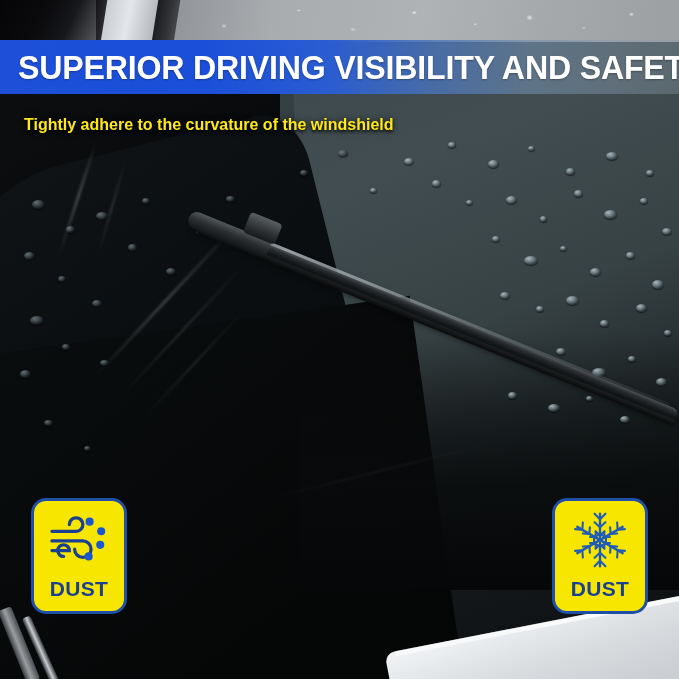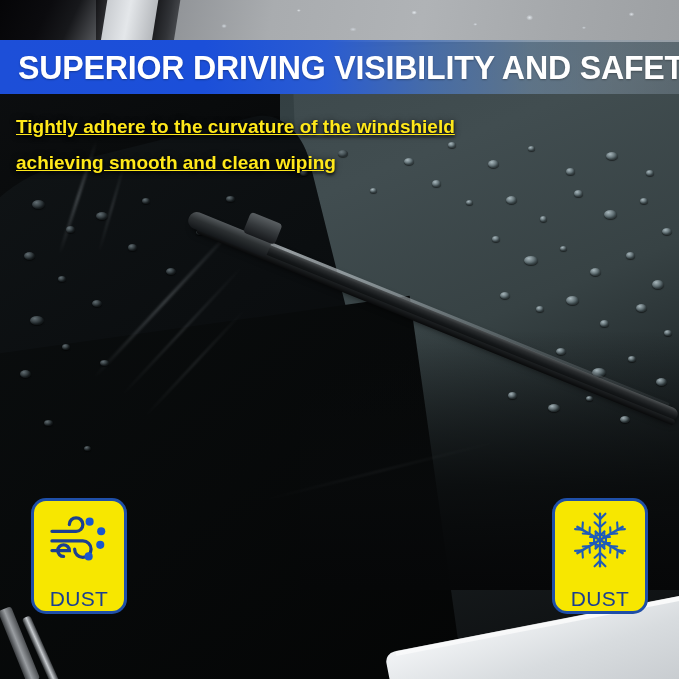--- a/index.html
+++ b/index.html
@@ -181,27 +181,26 @@
     line-height: 1;
     white-space: nowrap;
     transform: scaleX(.945);
     transform-origin: left center;
     text-shadow: 0 1px 2px rgba(0,0,0,.3);
   }
 
   
   .subtitle {
     position: absolute;
-    left: 16px;
+    left: 24px;
     color: #ffe81a;
-    font-size: 19px;
+    font-size: 16px;
     font-weight: 700;
     white-space: nowrap;
     text-shadow: 0 2px 3px rgba(0,0,0,.85), 0 0 6px rgba(0,0,0,.6);
-    text-decoration: underline;
   }
   .subtitle.l1 { top: 116px; }
   .subtitle.l2 { top: 152px; }
 
   
   .badges {
     position: absolute;
     left: 31px; top: 498px;
     width: 617px; height: 116px;
     display: flex;
@@ -217,24 +216,24 @@
     flex-direction: column;
     align-items: center;
     justify-content: flex-start;
     padding-top: 9px;
   }
   .badge-icon {
     width: 62px; height: 60px;
     display: flex; align-items: center; justify-content: center;
   }
   .badge-label {
-    margin-top: 18px;
+    margin-top: 8px;
     color: #1b3f91;
     font-size: 21px;
-    font-weight: 400;
+    font-weight: 700;
     letter-spacing: .3px;
     line-height: 1;
   }
 
   
   .hood-bottom-right {
     position: absolute;
     left: 395px; top: 612px;
     width: 420px; height: 150px;
     background: linear-gradient(172deg, #f2f4f6 0%, #d8dcdf 30%, #c2c6ca 70%, #aeb2b6 100%);
@@ -365,21 +364,20 @@
     <div class="hood-bottom-right-edge"></div>
     <div class="arm-bl"></div>
     <div class="arm-bl2"></div>
   </div>
 
   <div class="banner">
     <div class="banner-title">SUPERIOR DRIVING VISIBILITY AND SAFETY</div>
   </div>
 
   <div class="subtitle l1">Tightly adhere to the curvature of the windshield</div>
-  <div class="subtitle l2">achieving smooth and clean wiping</div>
 
   <div class="badges">
 
     <div class="badge">
       <div class="badge-icon">
         <svg viewBox="0 0 64 58" width="62" height="56">
           <g fill="none" stroke="#1b3f91" stroke-width="3.4" stroke-linecap="round">
             <path d="M4 20 H29 a7 7 0 1 0 -7 -7"></path>
             <path d="M4 30 H36 a8.5 8.5 0 1 1 -8.5 8.5"></path>
             <path d="M4 40 H22 a6 6 0 1 0 -6 6"></path>

